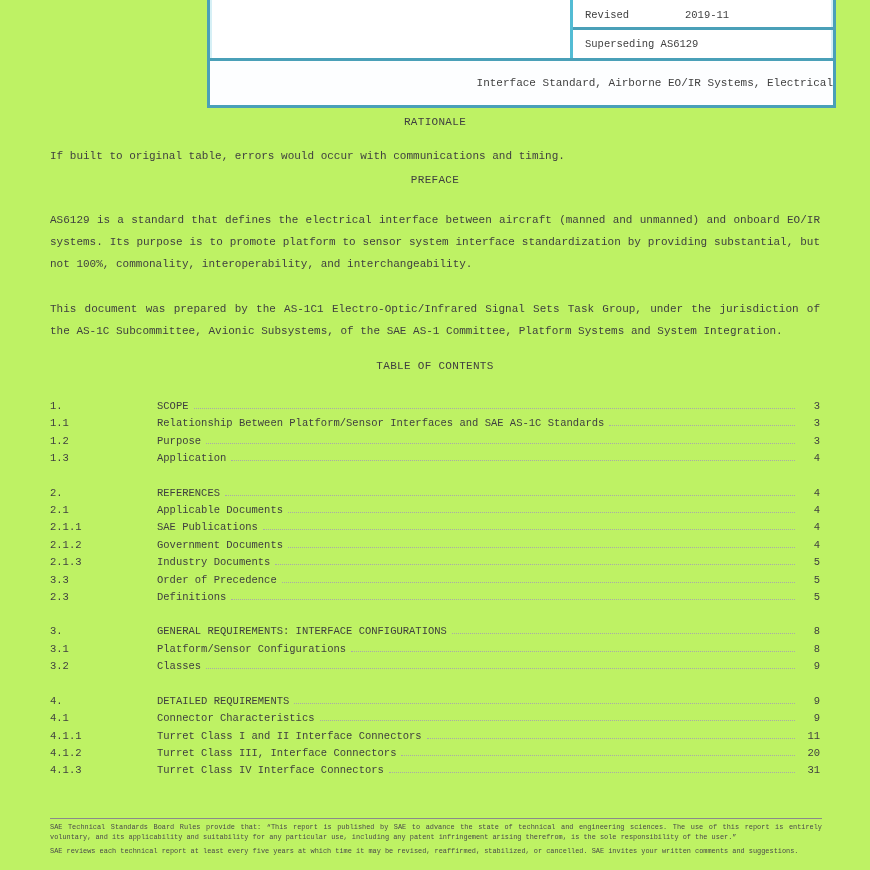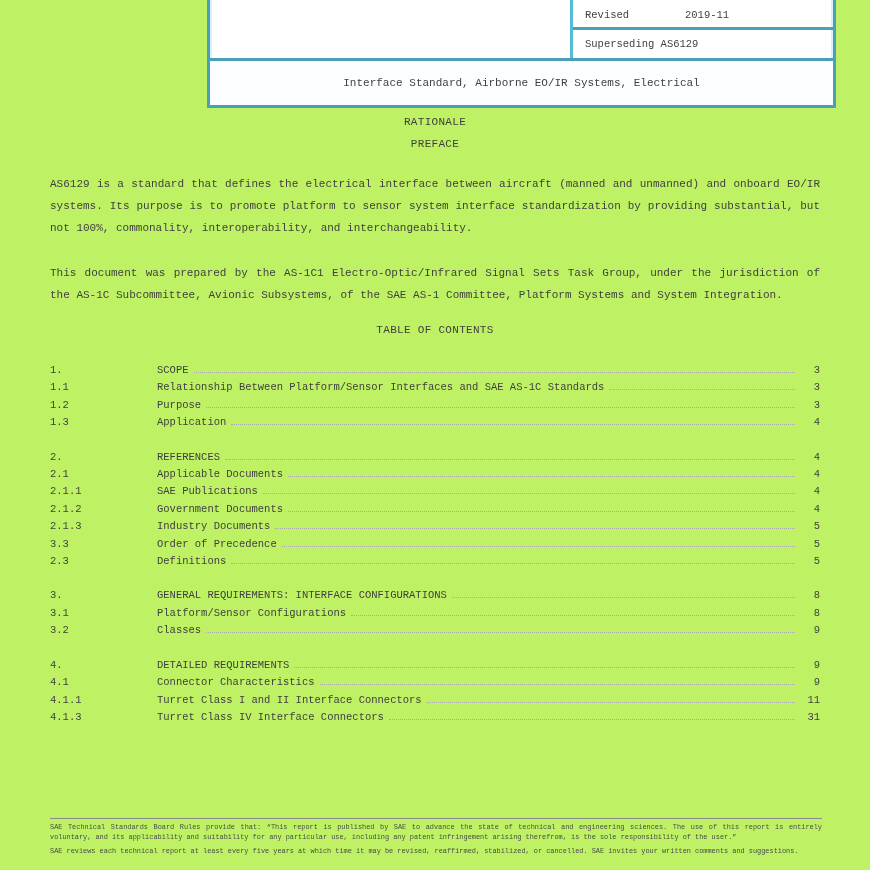--- a/index.html
+++ b/index.html
@@ -44,21 +44,21 @@
     display: flex;
     align-items: center;
     padding-left: 12px;
     font-size: 10.5px;
   }
   .title-row {
     border-top: 3px solid #4aa0b8;
     height: 47px;
     display: flex;
     align-items: center;
-    justify-content: center;
+    justify-content: flex-end;
     font-size: 11px;
     background: #fdfeff;
   }
 
   
   .content {
     position: absolute;
     top: 104px;
     left: 50px;
     width: 770px;
@@ -121,20 +121,21 @@
         </div>
       </div>
     </div>
     <div class="title-row">
       <span>Interface Standard, Airborne EO/IR Systems, Electrical</span>
     </div>
   </div>
 
   <div class="content">
     <div class="center-heading h-rationale">RATIONALE</div>
+    <div class="rationale-body">If built to original table, errors would occur with communications and timing.</div>
     <div class="center-heading h-preface">PREFACE</div>
 
     <div id="preface-paragraphs">
         <p class="para">AS6129 is a standard that defines the electrical interface between aircraft (manned and unmanned) and onboard EO/IR systems. Its purpose is to promote platform to sensor system interface standardization by providing substantial, but not 100%, commonality, interoperability, and interchangeability.</p>
         <p class="para">This document was prepared by the AS-1C1 Electro-Optic/Infrared Signal Sets Task Group, under the jurisdiction of the AS-1C Subcommittee, Avionic Subsystems, of the SAE AS-1 Committee, Platform Systems and System Integration.</p>
       </div>
 
     <div class="center-heading h-toc">TABLE OF CONTENTS</div>
 
     <div class="toc-list" id="toc-list">
@@ -239,20 +240,26 @@
             <span class="toc-num">4.1</span>
             <span class="toc-title">Connector Characteristics</span>
             <span class="toc-leader"></span>
             <span class="toc-page">9</span>
           </div>
           <div class="toc-row">
             <span class="toc-num">4.1.1</span>
             <span class="toc-title">Turret Class I and II Interface Connectors</span>
             <span class="toc-leader"></span>
             <span class="toc-page">11</span>
+          </div>
+          <div class="toc-row">
+            <span class="toc-num">4.1.2</span>
+            <span class="toc-title">Turret Class III, Interface Connectors</span>
+            <span class="toc-leader"></span>
+            <span class="toc-page">20</span>
           </div>
           <div class="toc-row">
             <span class="toc-num">4.1.3</span>
             <span class="toc-title">Turret Class IV Interface Connectors</span>
             <span class="toc-leader"></span>
             <span class="toc-page">31</span>
           </div>
         </div>
       </div>
   </div>

